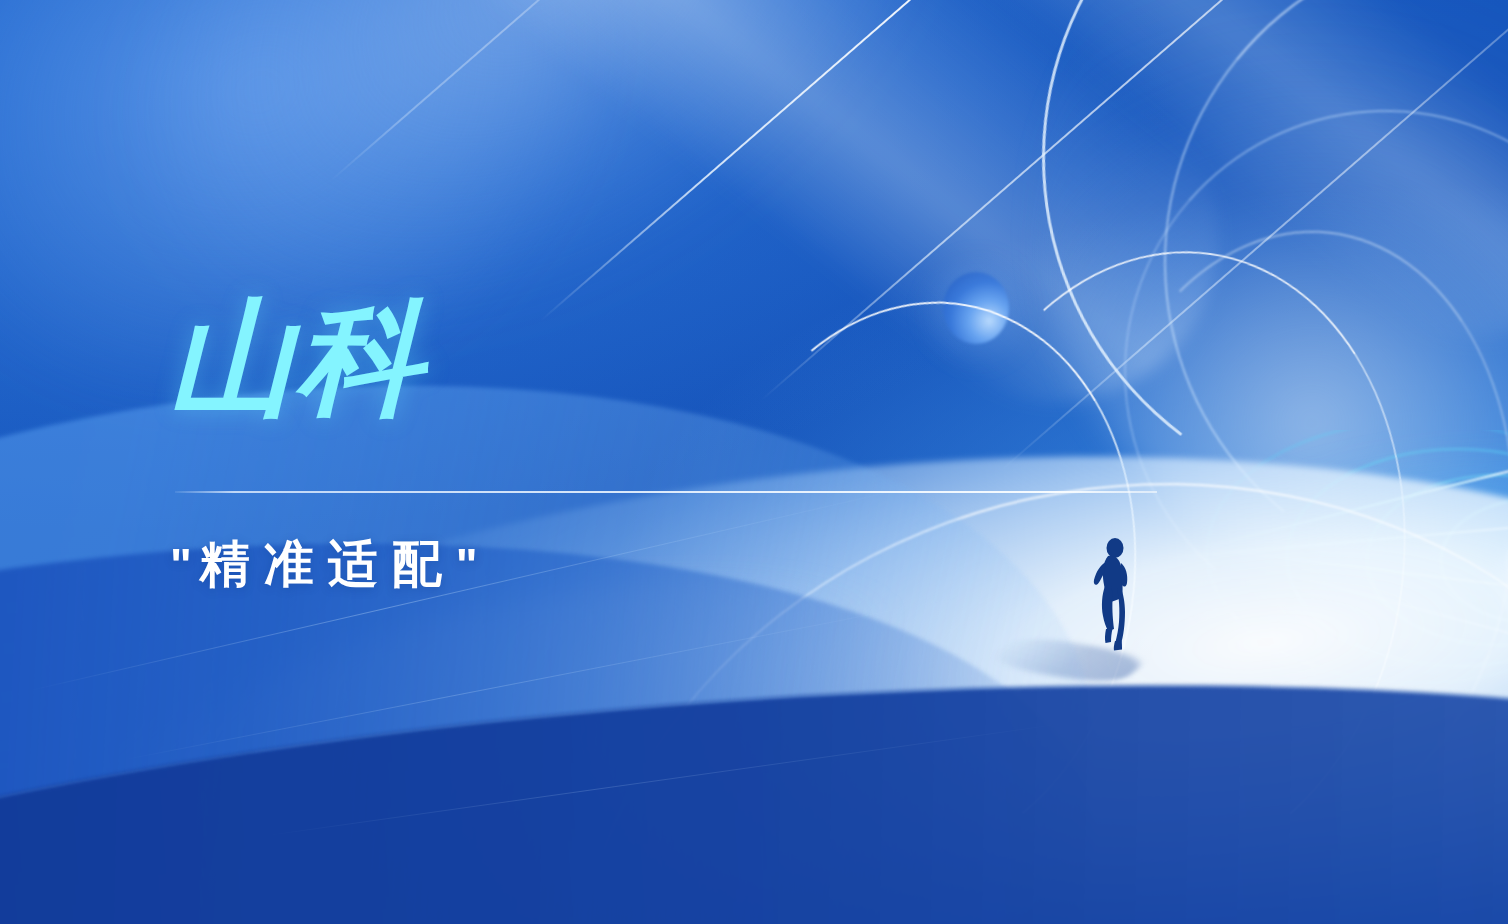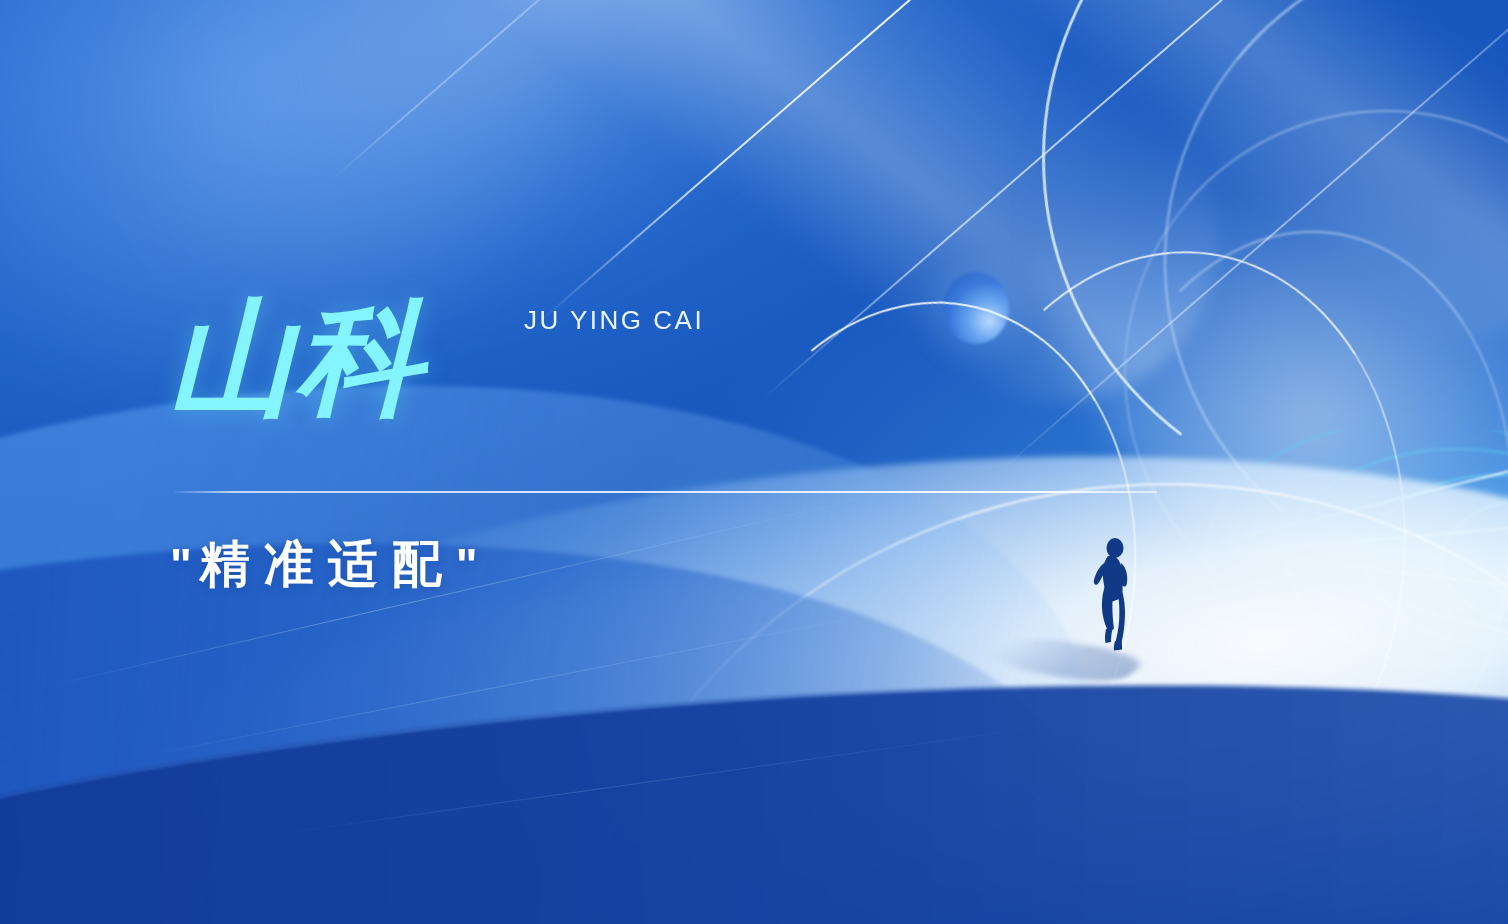--- a/index.html
+++ b/index.html
@@ -427,21 +427,20 @@
   <div class="dune dune3"></div>
   <div class="dune-ridge"></div>
   <div class="wave-line" style="left:30px;top:690px;width:900px;transform:rotate(-13deg);"></div>
   <div class="wave-line" style="left:120px;top:760px;width:860px;transform:rotate(-11deg);opacity:.7;"></div>
   <div class="wave-line" style="left:260px;top:836px;width:820px;transform:rotate(-8deg);opacity:.5;"></div>
 
   <div class="content">
 
     <div class="logo-zh">山科</div>
 
-    <div class="pinyin">JU YING CAI</div>
 
 
     <div class="divider"></div>
 
     <div class="tagline">
       <span class="q">"</span><span>精准适配</span><span class="q">"</span>
     </div>
 
   </div>
 </div>

